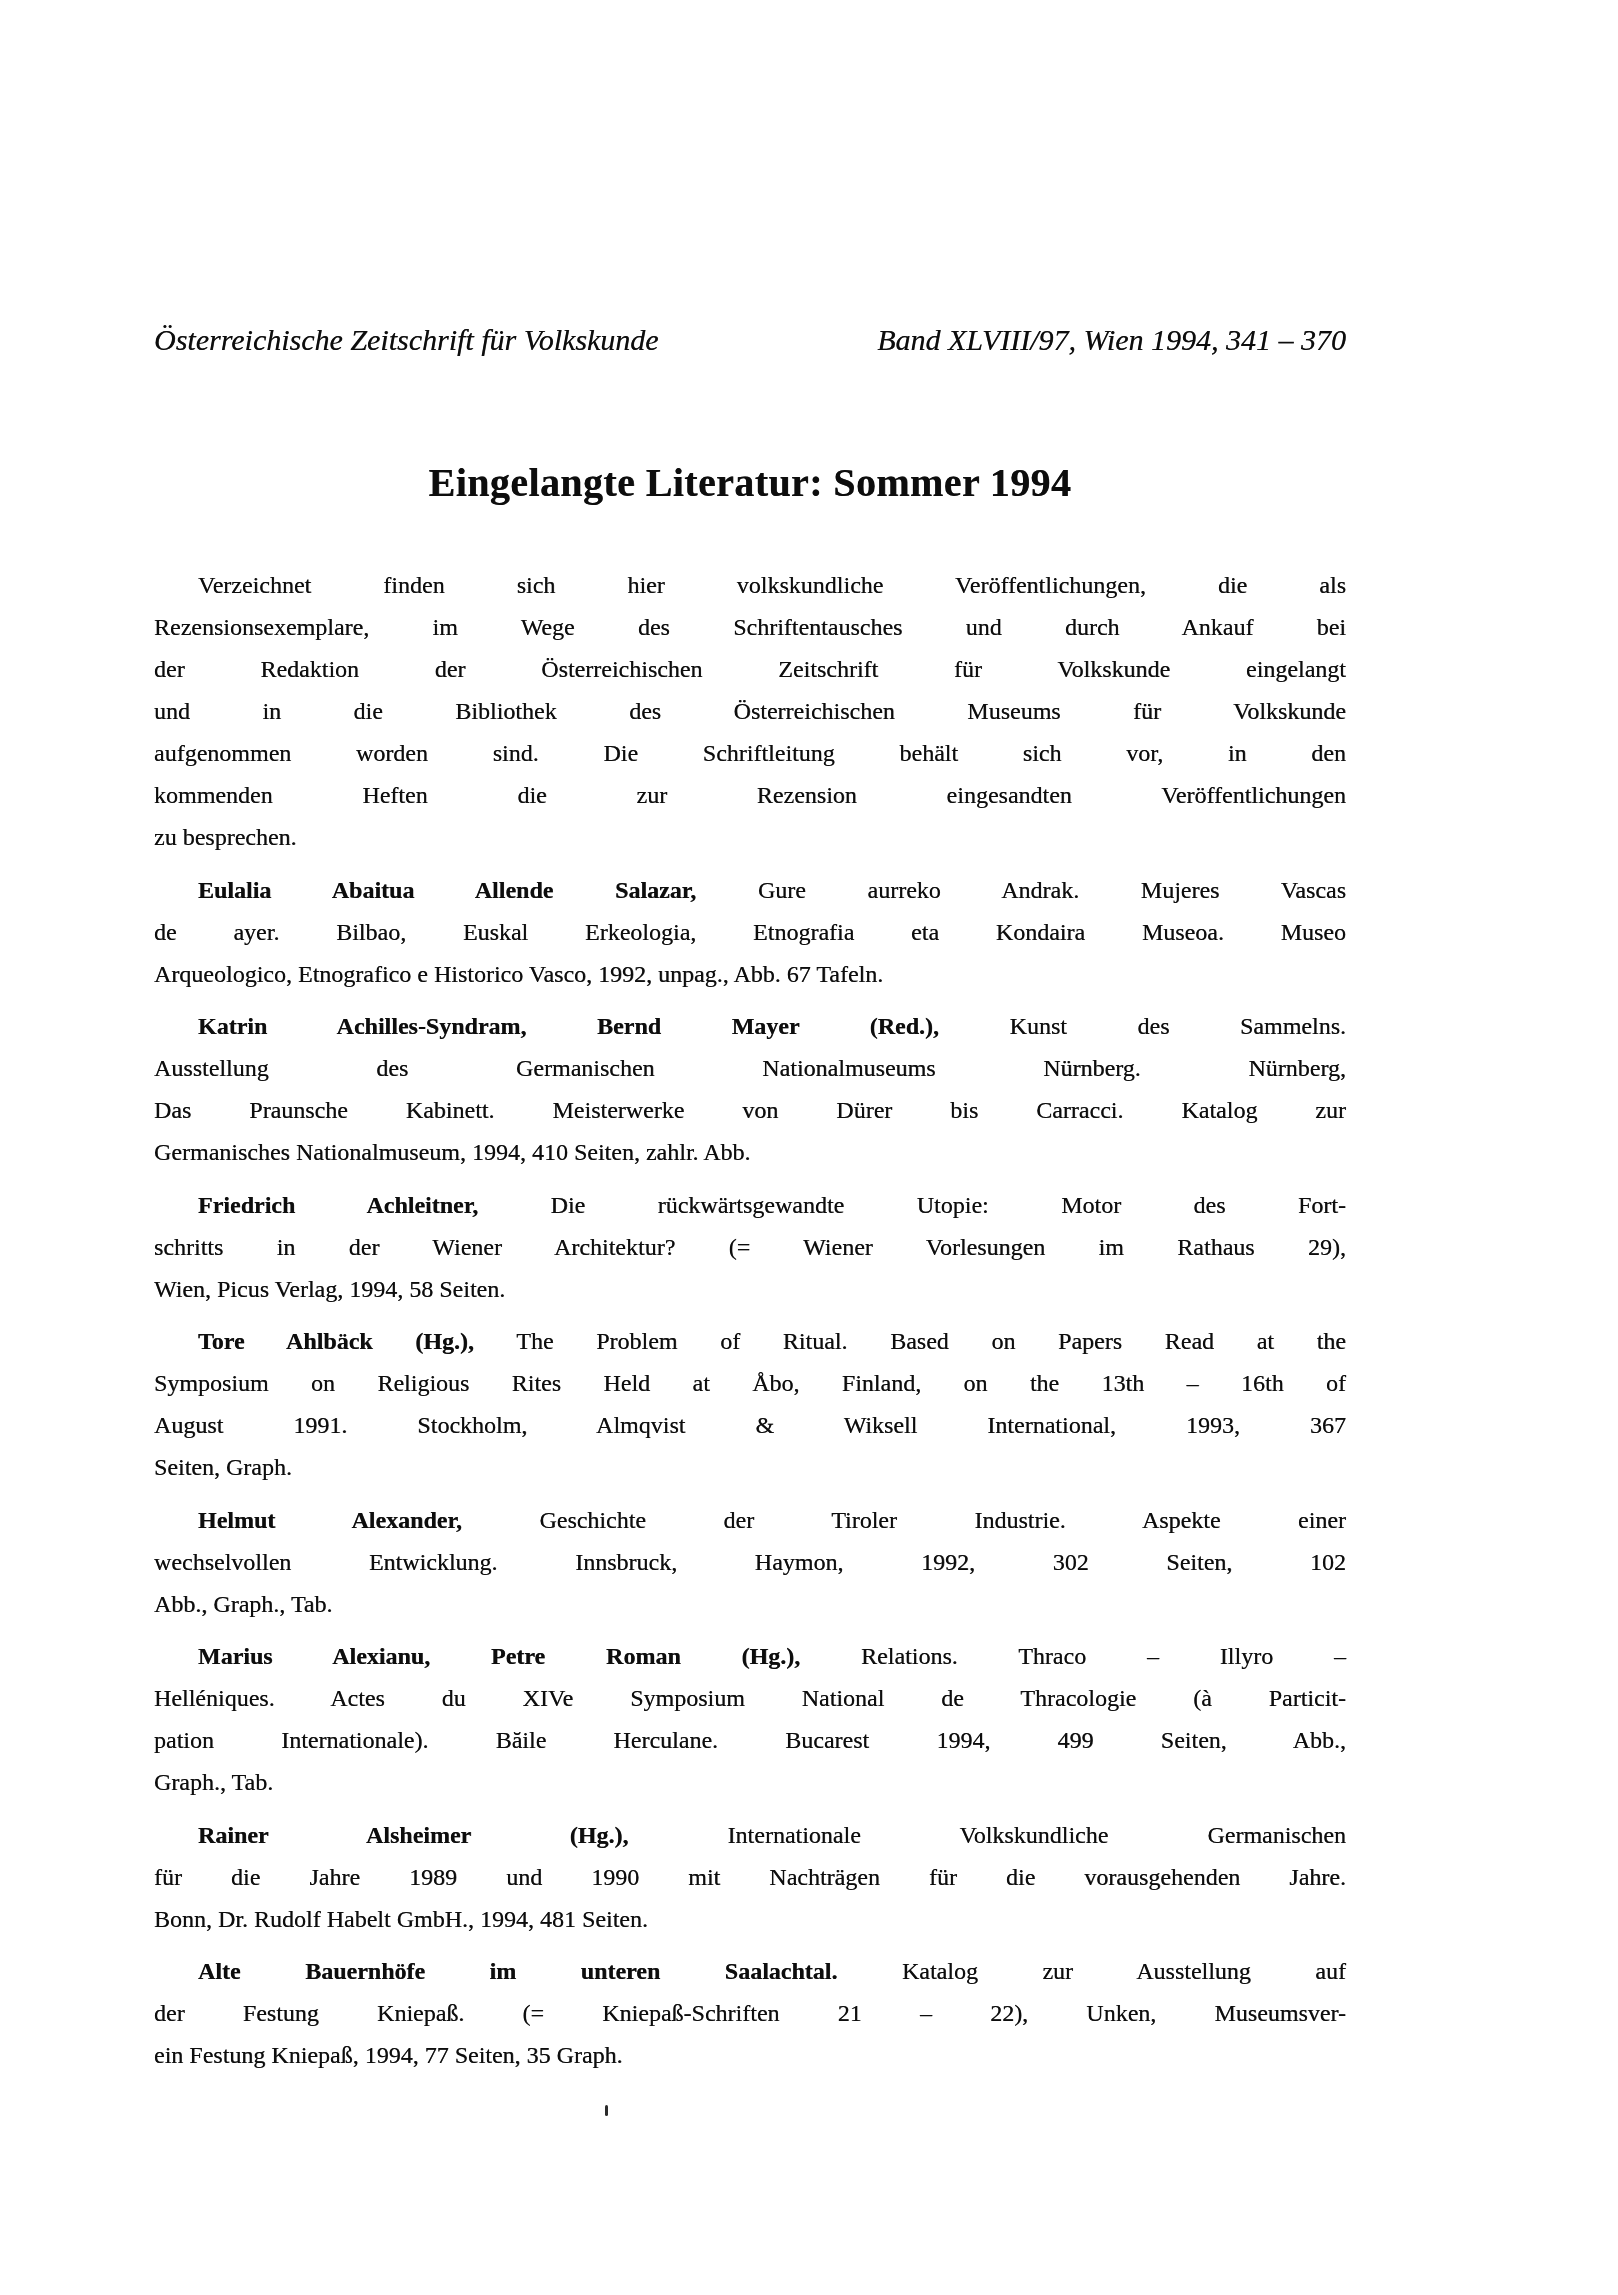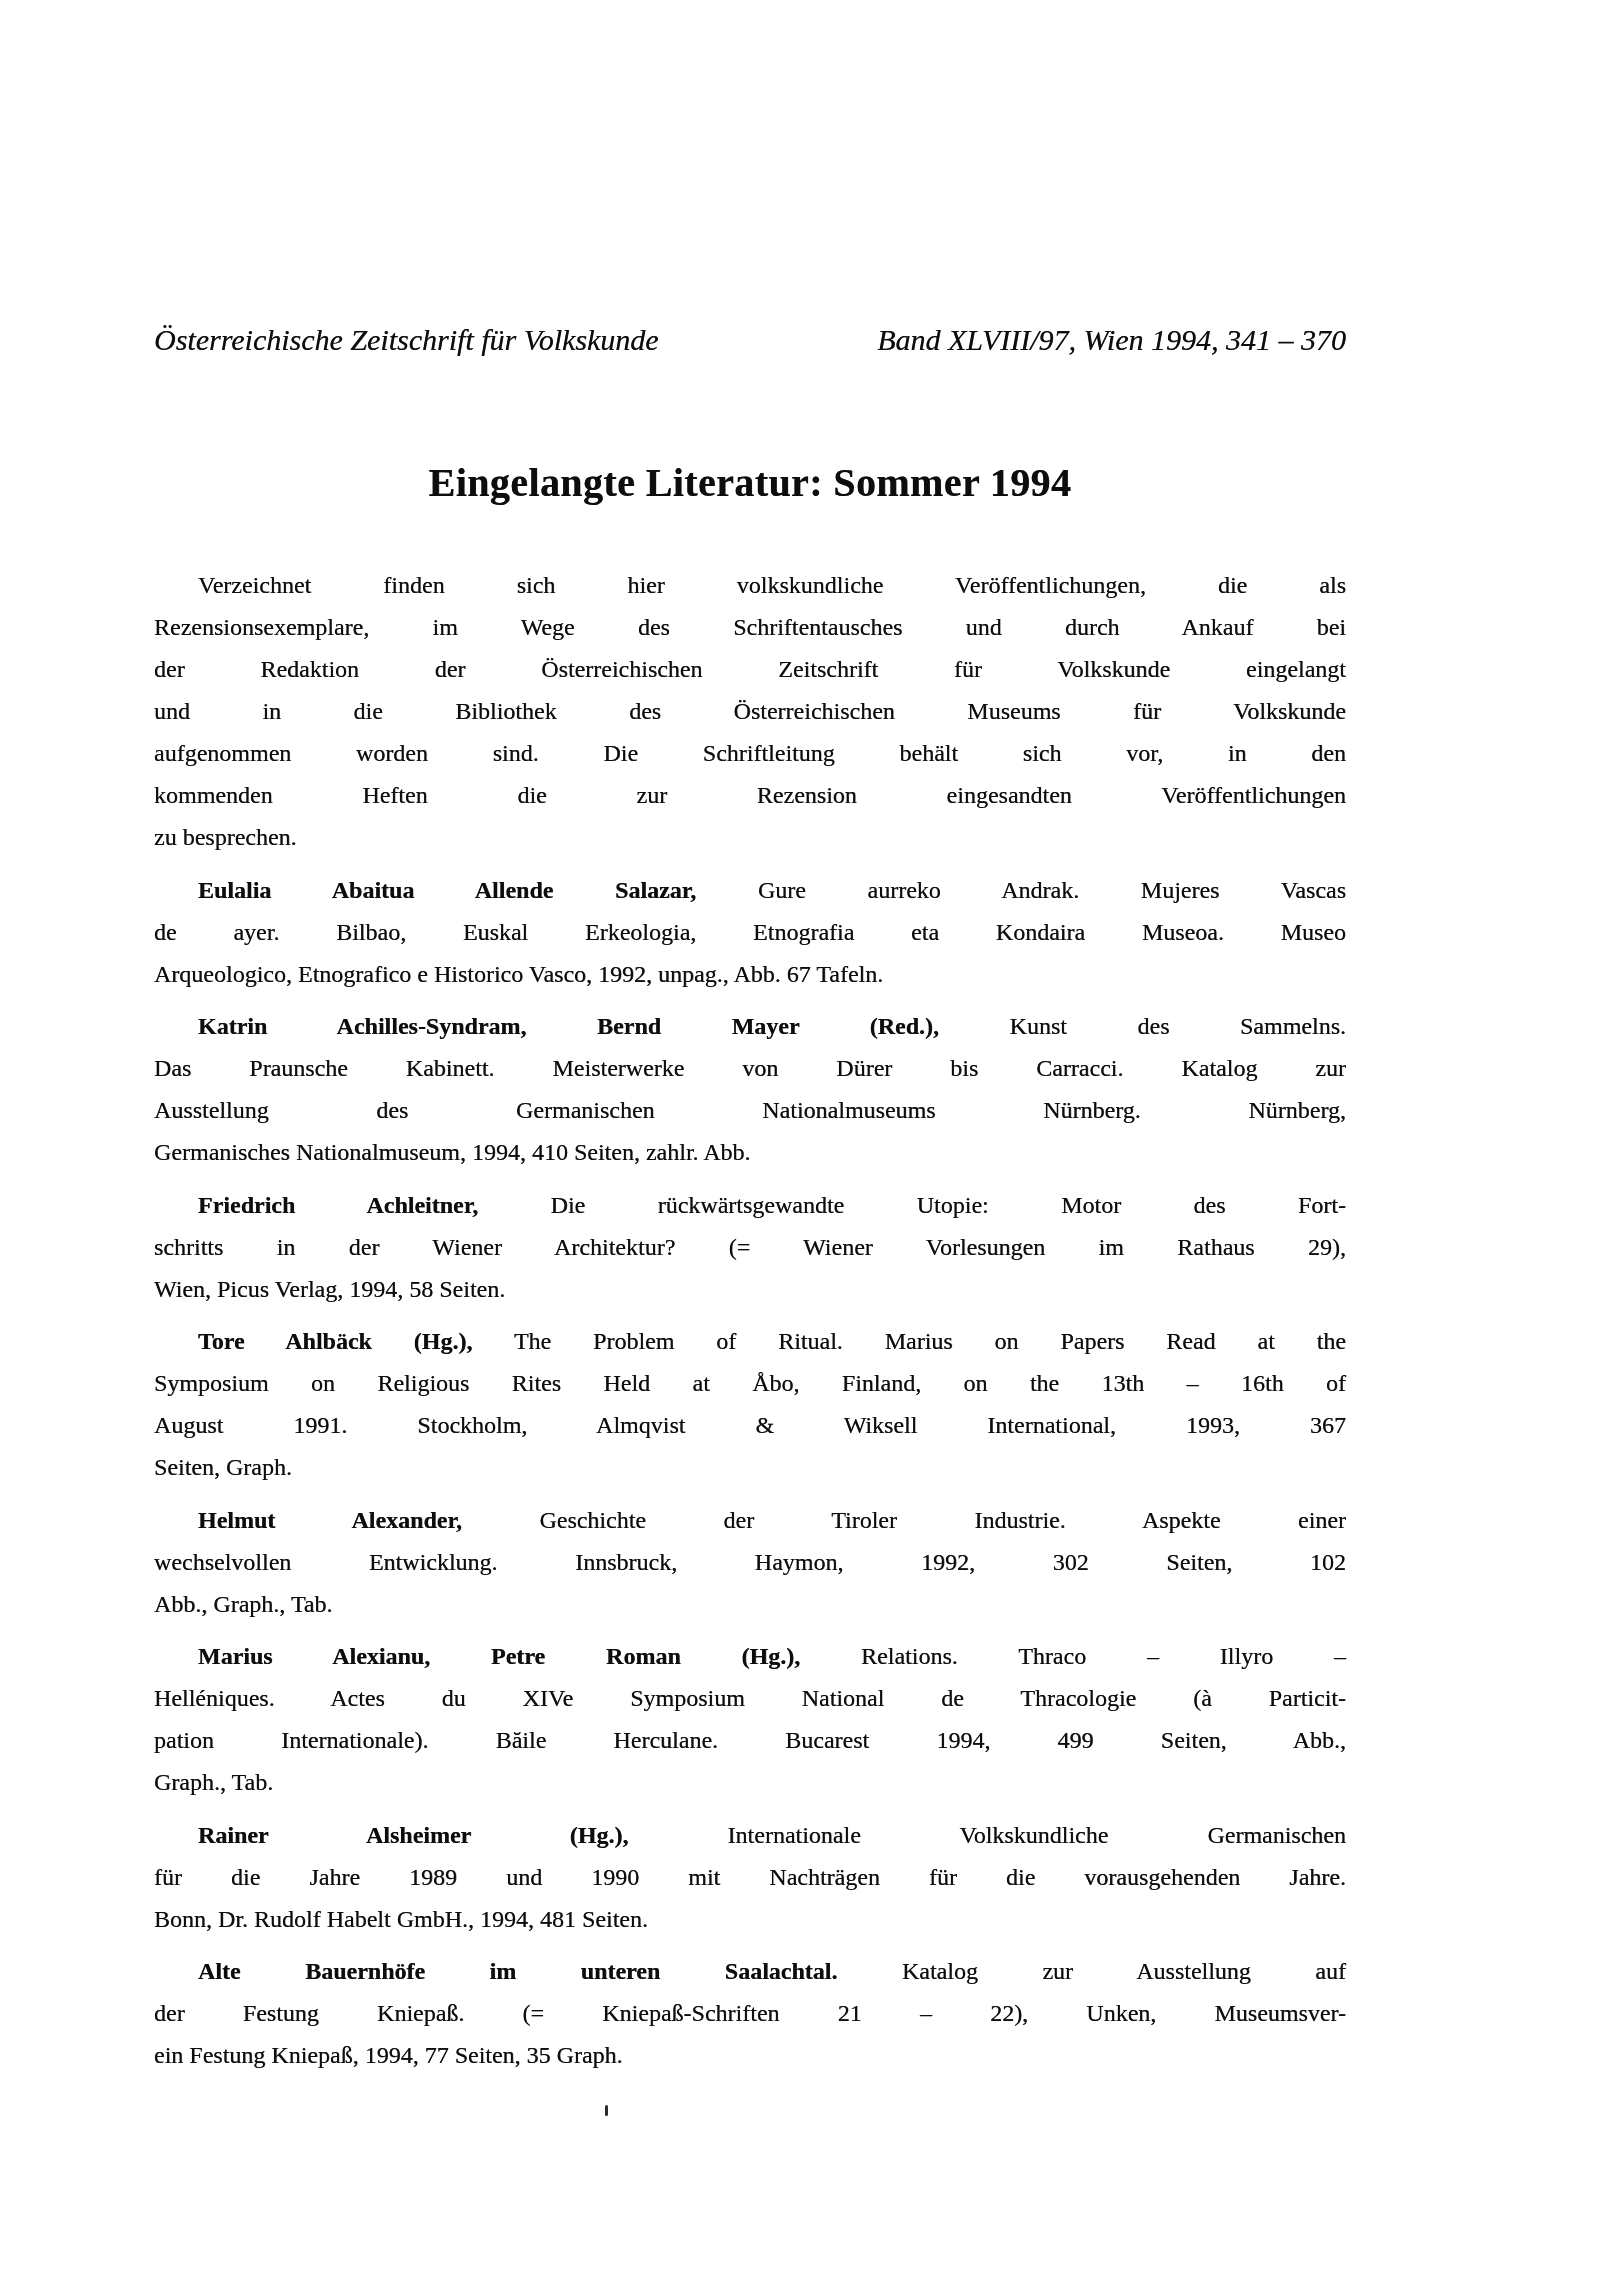--- a/index.html
+++ b/index.html
@@ -99,31 +99,31 @@
       </div>
 
     <div class="entries">
         <div class="entry">
           <div class="line first"><b>Eulalia Abaitua Allende Salazar,</b><span> Gure aurreko Andrak. Mujeres Vascas</span></div>
           <div class="line"><span>de ayer. Bilbao, Euskal Erkeologia, Etnografia eta Kondaira Museoa. Museo</span></div>
           <div class="line last"><span>Arqueologico, Etnografico e Historico Vasco, 1992, unpag., Abb. 67 Tafeln.</span></div>
         </div>
         <div class="entry">
           <div class="line first"><b>Katrin Achilles-Syndram, Bernd Mayer (Red.),</b><span> Kunst des Sammelns.</span></div>
+          <div class="line"><span>Ausstellung des Germanischen Nationalmuseums Nürnberg. Nürnberg,</span></div>
           <div class="line"><span>Das Praunsche Kabinett. Meisterwerke von Dürer bis Carracci. Katalog zur</span></div>
-          <div class="line"><span>Ausstellung des Germanischen Nationalmuseums Nürnberg. Nürnberg,</span></div>
           <div class="line last"><span>Germanisches Nationalmuseum, 1994, 410 Seiten, zahlr. Abb.</span></div>
         </div>
         <div class="entry">
           <div class="line first"><b>Friedrich Achleitner,</b><span> Die rückwärtsgewandte Utopie: Motor des Fort-</span></div>
           <div class="line"><span>schritts in der Wiener Architektur? (= Wiener Vorlesungen im Rathaus 29),</span></div>
           <div class="line last"><span>Wien, Picus Verlag, 1994, 58 Seiten.</span></div>
         </div>
         <div class="entry">
-          <div class="line first"><b>Tore Ahlbäck (Hg.),</b><span> The Problem of Ritual. Marius on Papers Read at the</span></div>
+          <div class="line first"><b>Tore Ahlbäck (Hg.),</b><span> The Problem of Ritual. Based on Papers Read at the</span></div>
           <div class="line"><span>Symposium on Religious Rites Held at Åbo, Finland, on the 13th – 16th of</span></div>
           <div class="line"><span>August 1991. Stockholm, Almqvist &amp; Wiksell International, 1993, 367</span></div>
           <div class="line last"><span>Seiten, Graph.</span></div>
         </div>
         <div class="entry">
           <div class="line first"><b>Helmut Alexander,</b><span> Geschichte der Tiroler Industrie. Aspekte einer</span></div>
           <div class="line"><span>wechselvollen Entwicklung. Innsbruck, Haymon, 1992, 302 Seiten, 102</span></div>
           <div class="line last"><span>Abb., Graph., Tab.</span></div>
         </div>
         <div class="entry">

